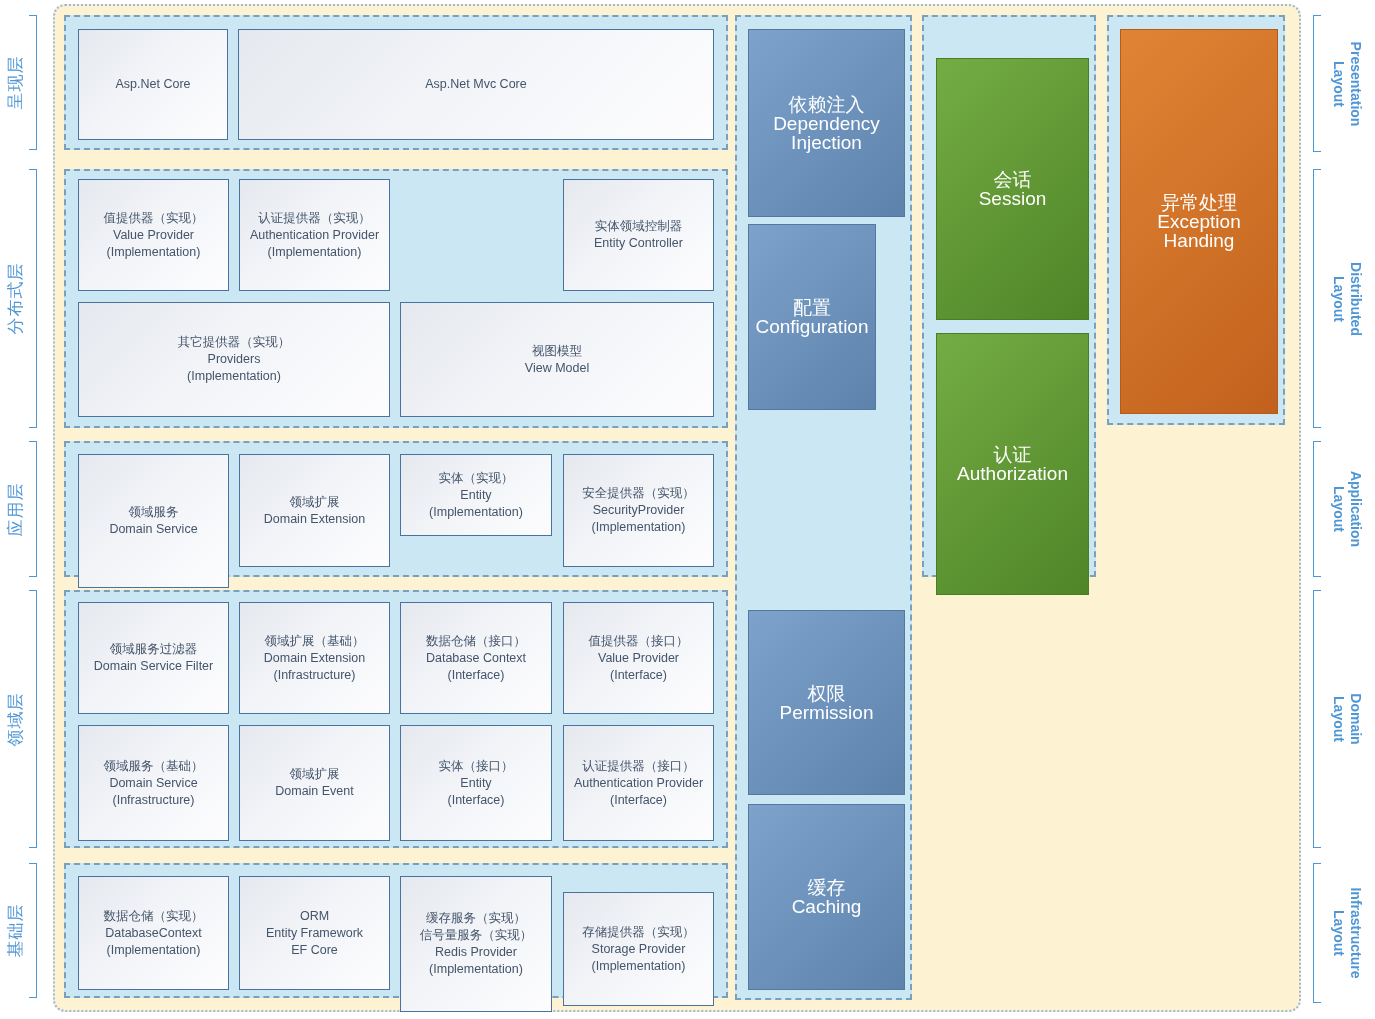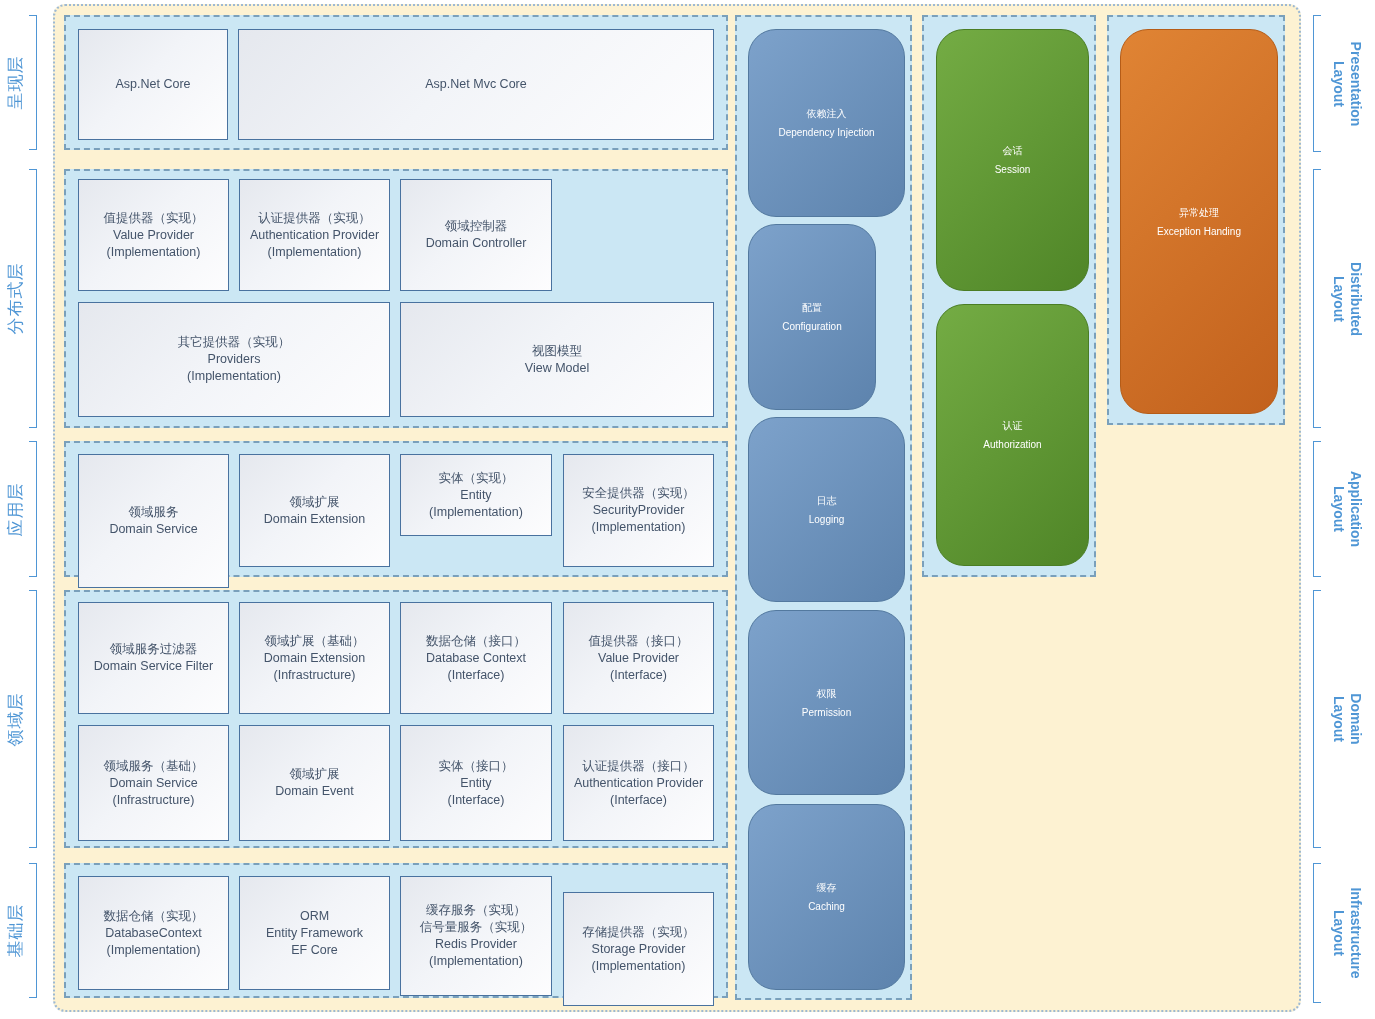--- a/index.html
+++ b/index.html
@@ -10,23 +10,23 @@
     background:var(--canvas_fill);border:2px dotted var(--canvas_dot);border-radius:12px;}
 
   .band{position:absolute;background:var(--band_fill);border:2px dashed var(--band_dash);box-sizing:border-box;}
 
   .wbox{position:absolute;box-sizing:border-box;border:1px solid var(--node_border);
     background:linear-gradient(135deg,#e5e8ee 0%,#f2f4f8 45%,#fdfdfe 100%);
     display:flex;align-items:center;justify-content:center;text-align:center;
     color:var(--node_text);font-size:12.5px;line-height:17px;white-space:pre-line;}
 
   .cbox{position:absolute;box-sizing:border-box;display:flex;align-items:center;justify-content:center;
-    text-align:center;color:#ffffff;font-size:10px;line-height:19px;white-space:pre-line;border-radius:28px;}
+    text-align:center;color:#ffffff;font-size:19px;line-height:19px;white-space:pre-line;}
   .cbox.svc{background:linear-gradient(135deg,#7da2cb 0%,#5d83ad 100%);border:1px solid #53799f;}
-  .cbox.sec{background:linear-gradient(135deg,#74ac44 0%,#4f8527 100%);border:1px solid #4a7d24;}
+  .cbox.sec{background:linear-gradient(135deg,#74ac44 0%,#4f8527 100%);border:1px solid #4a7d24;margin-top:29px;}
   .cbox.exc{background:linear-gradient(135deg,#e08434 0%,#c2611d 100%);border:1px solid #b55c17;}
 
   .lwrap{position:absolute;display:flex;align-items:center;justify-content:center;}
   .zh-label{transform:rotate(-90deg);white-space:nowrap;color:var(--accent);font-size:17px;letter-spacing:1px;}
   .en-label{transform:rotate(90deg);white-space:nowrap;color:var(--accent);font-weight:bold;
     font-size:14px;line-height:17px;text-align:center;}
   .en-label span{display:block;}
 
   .bracket{position:absolute;box-sizing:border-box;}
   .bracket.left{border:1.6px solid var(--accent);border-left:none;width:8px;}
@@ -69,22 +69,22 @@
     <div class="wbox" style="left:172px;top:12px;width:476px;height:111px">Asp.Net Mvc Core</div>
   </div>
 
   <div class="band" style="left:64px;top:169px;width:664px;height:259px">
     <div class="wbox" style="left:12px;top:8px;width:151px;height:112px">值提供器（实现）
 Value Provider
 (Implementation)</div>
     <div class="wbox" style="left:173px;top:8px;width:151px;height:112px">认证提供器（实现）
 Authentication Provider
 (Implementation)</div>
-    <div class="wbox" style="left:334px;top:8px;width:152px;height:112px">领域控制器
-Domain Controller</div>
+    <div class="wbox" style="left:497px;top:8px;width:151px;height:112px">实体领域控制器
+Entity Controller</div>
     <div class="wbox" style="left:12px;top:131px;width:312px;height:115px">其它提供器（实现）
 Providers
 (Implementation)</div>
     <div class="wbox" style="left:334px;top:131px;width:314px;height:115px">视图模型
 View Model</div>
   </div>
 
   <div class="band" style="left:64px;top:441px;width:664px;height:136px">
     <div class="wbox" style="left:12px;top:11px;width:151px;height:134px">领域服务
 Domain Service</div>
@@ -123,36 +123,34 @@
 (Interface)</div>
   </div>
 
   <div class="band" style="left:64px;top:863px;width:664px;height:135px">
     <div class="wbox" style="left:12px;top:11px;width:151px;height:114px">数据仓储（实现）
 DatabaseContext
 (Implementation)</div>
     <div class="wbox" style="left:173px;top:11px;width:151px;height:114px">ORM
 Entity Framework
 EF Core</div>
-    <div class="wbox" style="left:334px;top:11px;width:152px;height:120px">缓存服务（实现）
+    <div class="wbox" style="left:334px;top:11px;width:152px;height:136px">缓存服务（实现）
 信号量服务（实现）
 Redis Provider
 (Implementation)</div>
     <div class="wbox" style="left:497px;top:27px;width:151px;height:114px">存储提供器（实现）
 Storage Provider
 (Implementation)</div>
   </div>
 
   <div class="band" style="left:735px;top:15px;width:177px;height:985px">
     <div class="cbox svc" style="left:11px;top:12px;width:157px;height:188px">依赖注入
 Dependency Injection</div>
     <div class="cbox svc" style="left:11px;top:207px;width:128px;height:186px">配置
 Configuration</div>
-    <div class="cbox svc" style="left:11px;top:400px;width:157px;height:185px">日志
-Logging</div>
     <div class="cbox svc" style="left:11px;top:593px;width:157px;height:185px">权限
 Permission</div>
     <div class="cbox svc" style="left:11px;top:787px;width:157px;height:186px">缓存
 Caching</div>
   </div>
 
   <div class="band" style="left:922px;top:15px;width:174px;height:562px">
     <div class="cbox sec" style="left:12px;top:12px;width:153px;height:262px">会话
 Session</div>
     <div class="cbox sec" style="left:12px;top:287px;width:153px;height:262px">认证

